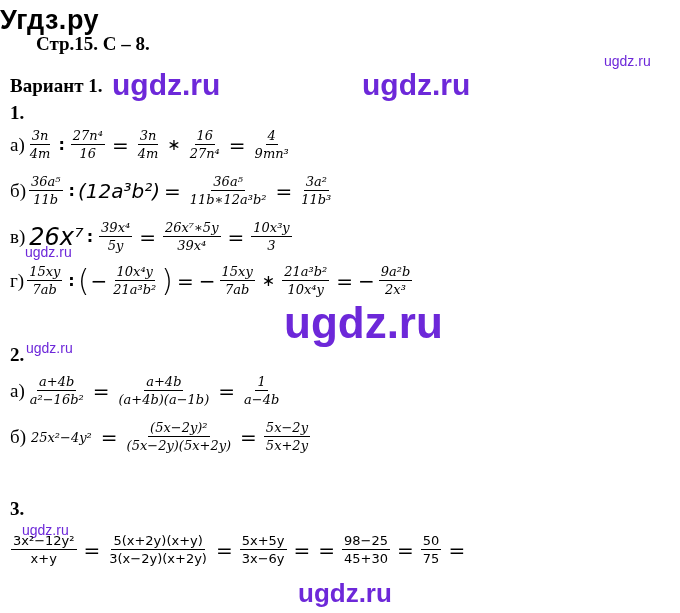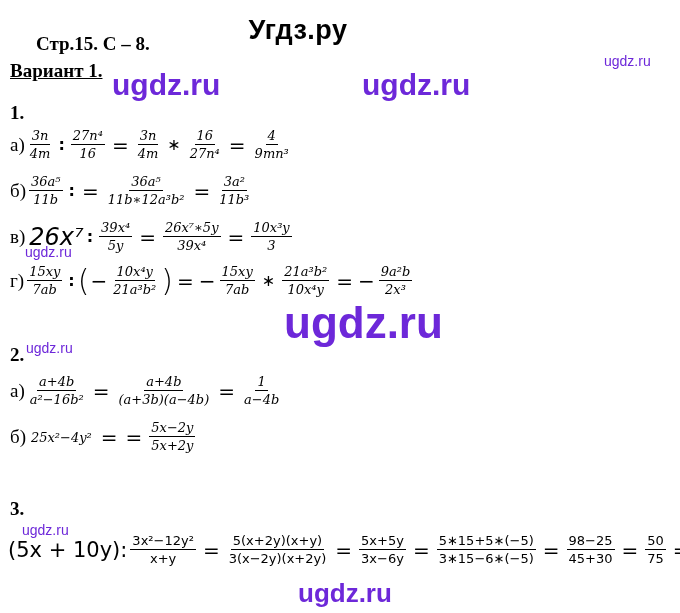--- a/index.html
+++ b/index.html
@@ -1,18 +1,18 @@
 <!DOCTYPE html>
 <html><head>
 <meta charset="utf-8">
 <style>
   html, body { margin: 0; padding: 0; background: #ffffff; }
   body { width: 680px; height: 613px; position: relative; overflow: hidden; color: #000; font-family: "DejaVu Serif", serif; }
   .abs { position: absolute; white-space: nowrap; }
-  .site-title { left: 0; width: 596px; top: 15px; text-align: center; font-family: "Liberation Sans", sans-serif; font-weight: bold; font-size: 27px; letter-spacing: 0.5px; }
+  .site-title { left: 0; width: 596px; top: 5px; font-family: "Liberation Sans", sans-serif; font-weight: bold; font-size: 27px; letter-spacing: 0.5px; }
   .heading { font-family: "Liberation Serif", serif; font-weight: bold; font-size: 19px; }
   .wm { font-family: "Liberation Sans", sans-serif; font-weight: bold; color: #6d28d9; }
   .wm-sm { font-size: 14px; font-weight: normal; }
   .wm-md { font-size: 30px; }
   .wm-lg { font-size: 44px; }
   .wm-bottom { font-size: 26px; }
   .label { font-family: "Liberation Serif", serif; font-size: 19px; }
   .row { display: flex; align-items: center; position: absolute; white-space: nowrap; }
   .m { font-family: "DejaVu Serif", serif; font-style: italic; font-size: 13px; }
   .big { font-family: "DejaVu Sans", sans-serif; font-size: 20px; }
@@ -32,21 +32,21 @@
 <div class="abs wm wm-sm" style="left:604px; top:53px;">ugdz.ru</div>
 <div class="abs wm wm-md" style="left:112px; top:68px;">ugdz.ru</div>
 <div class="abs wm wm-md" style="left:362px; top:68px;">ugdz.ru</div>
 <div class="abs wm wm-sm" style="left:25px; top:244px;">ugdz.ru</div>
 <div class="abs wm wm-lg" style="left:284px; top:298px;">ugdz.ru</div>
 <div class="abs wm wm-sm" style="left:26px; top:340px;">ugdz.ru</div>
 <div class="abs wm wm-sm" style="left:22px; top:522px;">ugdz.ru</div>
 <div class="abs wm wm-bottom" style="left:298px; top:578px;">ugdz.ru</div>
 
 <div class="abs heading" style="left:10px; top:33px;margin-left:26px;">Стр.15. С – 8.</div>
-<div class="abs heading" style="left:10px; top:60px;text-decoration:underline;">Вариант 1.</div>
+<div class="abs heading" style="left:10px; top:75px;">Вариант 1.</div>
 <div class="abs heading" style="left:10px; top:102px;">1.</div>
 
 <div class="row" style="left:10px; top:128px;">
   <span class="label">а)</span>
   <span class="frac m">
       <span class="num">3n</span>
       <span class="den">4m</span>
     </span>
   <span class="colon">:</span>
   <span class="frac m">
@@ -70,20 +70,21 @@
     </span>
 </div>
 
 <div class="row" style="left:10px; top:174px;">
   <span class="label">б)</span>
   <span class="frac m">
       <span class="num">36a⁵</span>
       <span class="den">11b</span>
     </span>
   <span class="colon">:</span>
+  <span class="big m" style="font-size:20px;">(12a³b²)</span>
   <span class="op">=</span>
   <span class="frac m">
       <span class="num">36a⁵</span>
       <span class="den">11b∗12a³b²</span>
     </span>
   <span class="op">=</span>
   <span class="frac m">
       <span class="num">3a²</span>
       <span class="den">11b³</span>
     </span>
@@ -146,65 +147,64 @@
 
 <div class="row" style="left:10px; top:374px;">
   <span class="label">а)</span>
   <span class="frac m">
       <span class="num">a+4b</span>
       <span class="den">a²−16b²</span>
     </span>
   <span class="op">=</span>
   <span class="frac m">
       <span class="num">a+4b</span>
-      <span class="den">(a+3b)(a−4b)</span>
+      <span class="den">(a+4b)(a−1b)</span>
     </span>
   <span class="op">=</span>
   <span class="frac m">
       <span class="num">1</span>
       <span class="den">a−4b</span>
     </span>
 </div>
 
 <div class="row" style="left:10px; top:420px;">
   <span class="label">б)</span>
   <span class="frac m">
       <span class="den">25x²−4y²</span>
     </span>
   <span class="op">=</span>
+  <span class="frac m">
+      <span class="num">(5x−2y)²</span>
+      <span class="den">(5x−2y)(5x+2y)</span>
+    </span>
   <span class="op">=</span>
   <span class="frac m">
       <span class="num">5x−2y</span>
       <span class="den">5x+2y</span>
     </span>
 </div>
 
 <div class="abs heading" style="left:10px; top:498px;">3.</div>
 
 <div class="row" style="left:8px; top:533px;">
-  <span class="m" style="font-size:21px; font-family:'DejaVu Sans', sans-serif; font-style:normal;">(5x + 10y):</span>
   <span class="frac sans-frac">
       <span class="num">3x²−12y²</span>
       <span class="den">x+y</span>
     </span>
   <span class="op">=</span>
   <span class="frac sans-frac">
       <span class="num">5(x+2y)(x+y)</span>
       <span class="den">3(x−2y)(x+2y)</span>
     </span>
   <span class="op">=</span>
   <span class="frac sans-frac">
       <span class="num">5x+5y</span>
       <span class="den">3x−6y</span>
     </span>
   <span class="op">=</span>
-  <span class="frac sans-frac">
-      <span class="num">5∗15+5∗(−5)</span>
-      <span class="den">3∗15−6∗(−5)</span>
-    </span>
   <span class="op">=</span>
   <span class="frac sans-frac">
       <span class="num">98−25</span>
       <span class="den">45+30</span>
     </span>
   <span class="op">=</span>
   <span class="frac sans-frac">
       <span class="num">50</span>
       <span class="den">75</span>
     </span>

